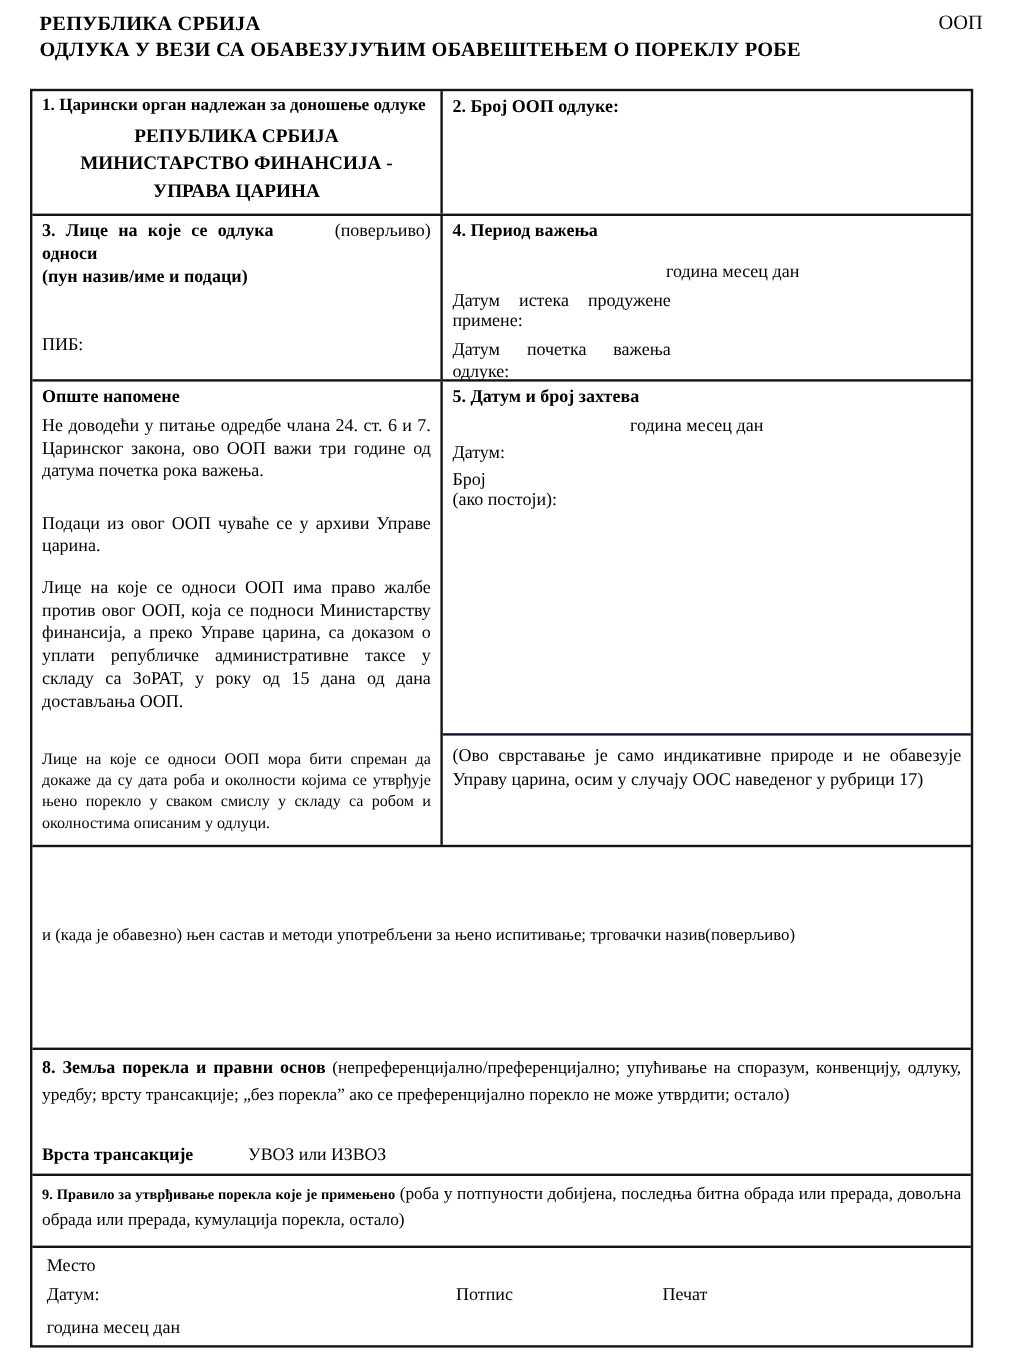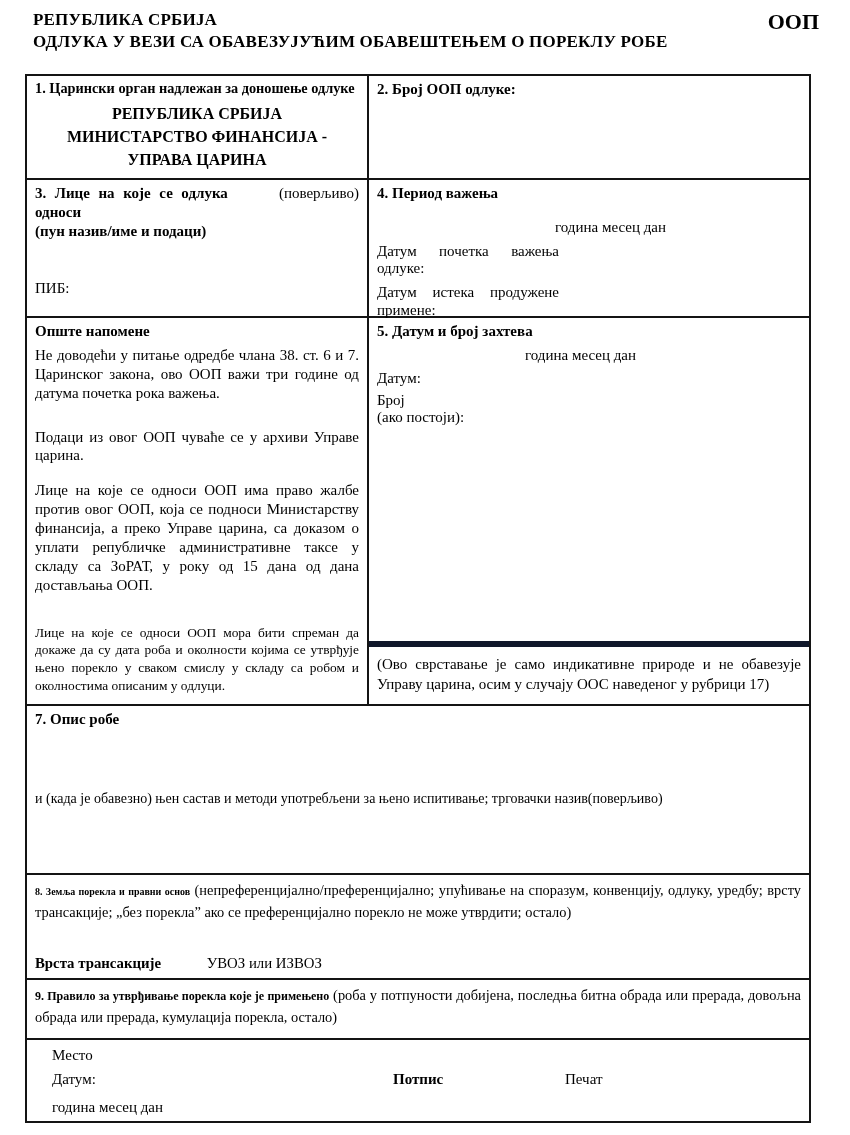--- a/index.html
+++ b/index.html
@@ -12,21 +12,21 @@
     color:#000;
     margin:0 auto;
     overflow:hidden;
   }
   
   .hdr {
     position:absolute; left:33px; top:9px; width:786px;
     display:flex; justify-content:space-between; align-items:flex-start;
   }
   .hdr-left { font-weight:bold; font-size:17px; line-height:1.3; letter-spacing:0.2px; }
-  .hdr-code { font-weight:bold; font-size:22px; }
+  .hdr-code { font-weight:normal; font-size:17px; }
   
   .form-table {
     position:absolute; left:25px; top:74px; width:786px; height:1049px;
     border:2px solid #141414;
     display:flex; flex-direction:column;
     font-size:15px;
   }
   .row { display:flex; flex-direction:row; border-bottom:2px solid #141414; }
   .row:last-child { border-bottom:none; }
   .cell { padding:4px 8px; position:relative; }
@@ -65,25 +65,25 @@
   .box6-note { margin-top:3px; line-height:1.35; }
   
   .box7-note { display:flex; margin-top:62px; font-size:14px; }
   
   .box8-text { font-size:14.4px; line-height:1.55; }
   .trans-line { position:absolute; left:8px; bottom:6px; font-size:14.8px; }
   .trans-line .val { font-weight:normal; margin-left:42px; }
   
   .box9-text { font-size:14.4px; line-height:1.55; }
   
-  .foot { padding:5px 25px; }
+  .foot { padding:5px 12px; }
   .foot-line { position:relative; height:20px; }
   .foot-place { margin-top:2px; }
   .foot-mid { margin-top:7px; }
-  .foot-sig { position:absolute; left:341px; top:0;font-weight:bold; }
+  .foot-sig { position:absolute; left:341px; top:0; }
   .foot-stamp { position:absolute; left:513px; top:0; }
   .foot-date-format { margin-top:8px; }
 </style>
 </head>
 <body>
 
 <div class="page">
 
   <div class="hdr">
     <div class="hdr-left">
@@ -113,63 +113,62 @@
         <div class="lbl box3-line1">
           <span class="b">3. Лице на које се одлука односи</span>
           <span style="font-weight:normal">(поверљиво)</span>
         </div>
         <div class="lbl">(пун назив/име и подаци)</div>
         <div class="pib">ПИБ:</div>
       </div>
       <div class="cell cell-r">
         <div class="lbl">4. Период важења</div>
         <div class="date-format-4">година месец дан</div>
+        <div class="narrow-just">Датум истека продужене примене:</div>
         <div class="narrow-just">Датум почетка важења одлуке:</div>
-        <div class="narrow-just">Датум истека продужене примене:</div>
       </div>
     </div>
 
     <div class="row rowC">
       <div class="cell cell-l gn">
         <div class="lbl">Опште напомене</div>
-        <p class="p1">Не доводећи у питање одредбе члана 38. ст. 6 и 7. Царинског закона, ово ООП важи три године од датума почетка рока важења.</p>
+        <p class="p1">Не доводећи у питање одредбе члана 24. ст. 6 и 7. Царинског закона, ово ООП важи три године од датума почетка рока важења.</p>
         <p class="p2">Подаци из овог ООП чуваће се у архиви Управе царина.</p>
         <p class="p3">Лице на које се односи ООП има право жалбе против овог ООП, која се подноси Министарству финансија, а преко Управе царина, са доказом о уплати републичке административне таксе у складу са ЗоРАТ, у року од 15 дана од дана достављања ООП.</p>
         <p class="p4">Лице на које се односи ООП мора бити спреман да докаже да су дата роба и околности којима се утврђује њено порекло у сваком смислу у складу са робом и околностима описаним у одлуци.</p>
       </div>
       <div class="cell-r" style="display:flex;flex-direction:column;">
-        <div class="cell" style="height:329px;border-bottom:6px solid #0f172a;">
+        <div class="cell" style="height:295px;border-bottom:2px solid #0f172a;">
           <div class="lbl">5. Датум и број захтева</div>
           <div class="date-format-5">година месец дан</div>
           <div class="b5-line">Датум:</div>
           <div class="b5-line" style="line-height:1.15;">
             <div>Број</div>
             <div>(ако постоји):</div>
           </div>
         </div>
         <div class="cell" style="flex:1;">
           <div class="box6-note just">(Ово сврставање је само индикативне природе и не обавезује Управу царина, осим у случају ООС наведеног у рубрици 17)</div>
         </div>
       </div>
     </div>
 
     <div class="row rowD">
       <div class="cell" style="width:100%;">
-        <div class="lbl">7. Опис робе</div>
         <div class="box7-note">
           <span>и (када је обавезно) њен састав и методи употребљени за њено испитивање; трговачки назив</span>
           <span>(поверљиво)</span>
         </div>
       </div>
     </div>
 
     <div class="row rowE">
       <div class="cell" style="width:100%;">
         <div class="box8-text just">
-          <span class="b" style="font-size:10px;">8. Земља порекла и правни основ</span>
+          <span class="b" style="font-size:15px;">8. Земља порекла и правни основ</span>
           <span>(непреференцијално/преференцијално; упућивање на споразум, конвенцију, одлуку, уредбу; врсту трансакције; „без порекла” ако се преференцијално порекло не може утврдити; остало)</span>
         </div>
         <div class="trans-line">
           <span class="b">Врста трансакције</span>
           <span class="val">УВОЗ или ИЗВОЗ</span>
         </div>
       </div>
     </div>
 
     <div class="row rowF">

